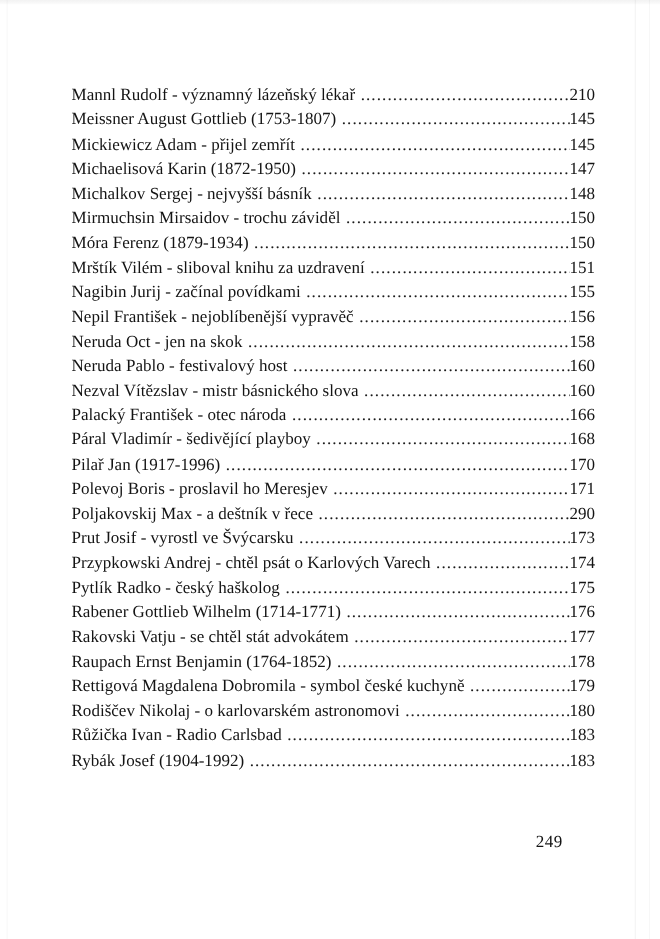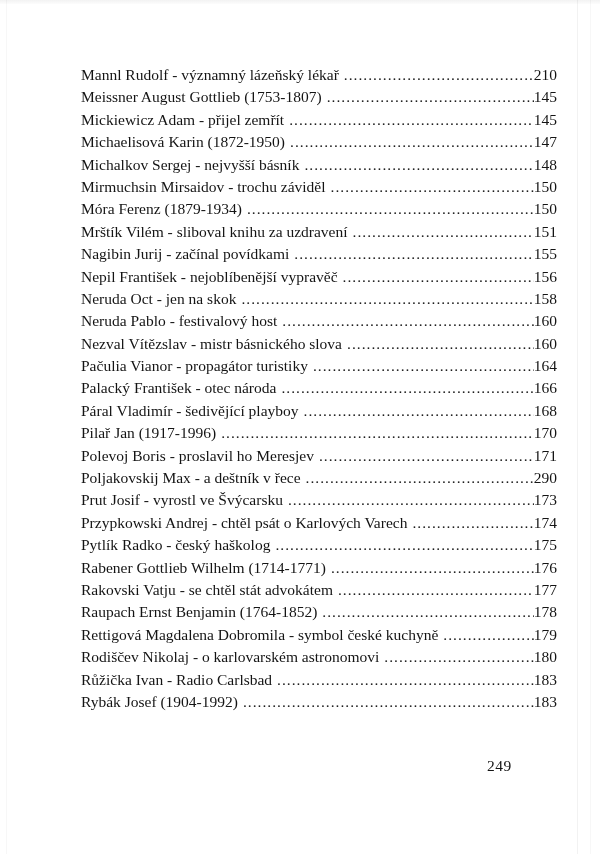--- a/index.html
+++ b/index.html
@@ -40,23 +40,22 @@
     position: absolute;
     top: 0; bottom: 0;
     left: 6px;
     width: 1px;
     background: rgba(0,0,0,0.03);
   }
 
   .toc {
     position: absolute;
     left: 65px;
-    top: 64px;
+    top: 76px;
     width: 476px;
-    margin-left: 16px;
   }
   .row {
     display: flex;
     align-items: baseline;
     height: 22.4px;
     line-height: 22.4px;
     font-size: 15.5px;
     white-space: nowrap;
   }
   .row .t {
@@ -166,25 +165,20 @@
     <span class="dots"></span>
     <span class="p">160</span>
   </div>
 
   <div class="row">
     <span class="t">Nezval Vítězslav - mistr básnického slova</span>
     <span class="dots"></span>
     <span class="p">160</span>
   </div>
 
-  <div class="row">
-    <span class="t">Pačulia Vianor - propagátor turistiky</span>
-    <span class="dots"></span>
-    <span class="p">164</span>
-  </div>
 
   <div class="row">
     <span class="t">Palacký František - otec národa</span>
     <span class="dots"></span>
     <span class="p">166</span>
   </div>
 
   <div class="row">
     <span class="t">Páral Vladimír - šedivějící playboy</span>
     <span class="dots"></span>

